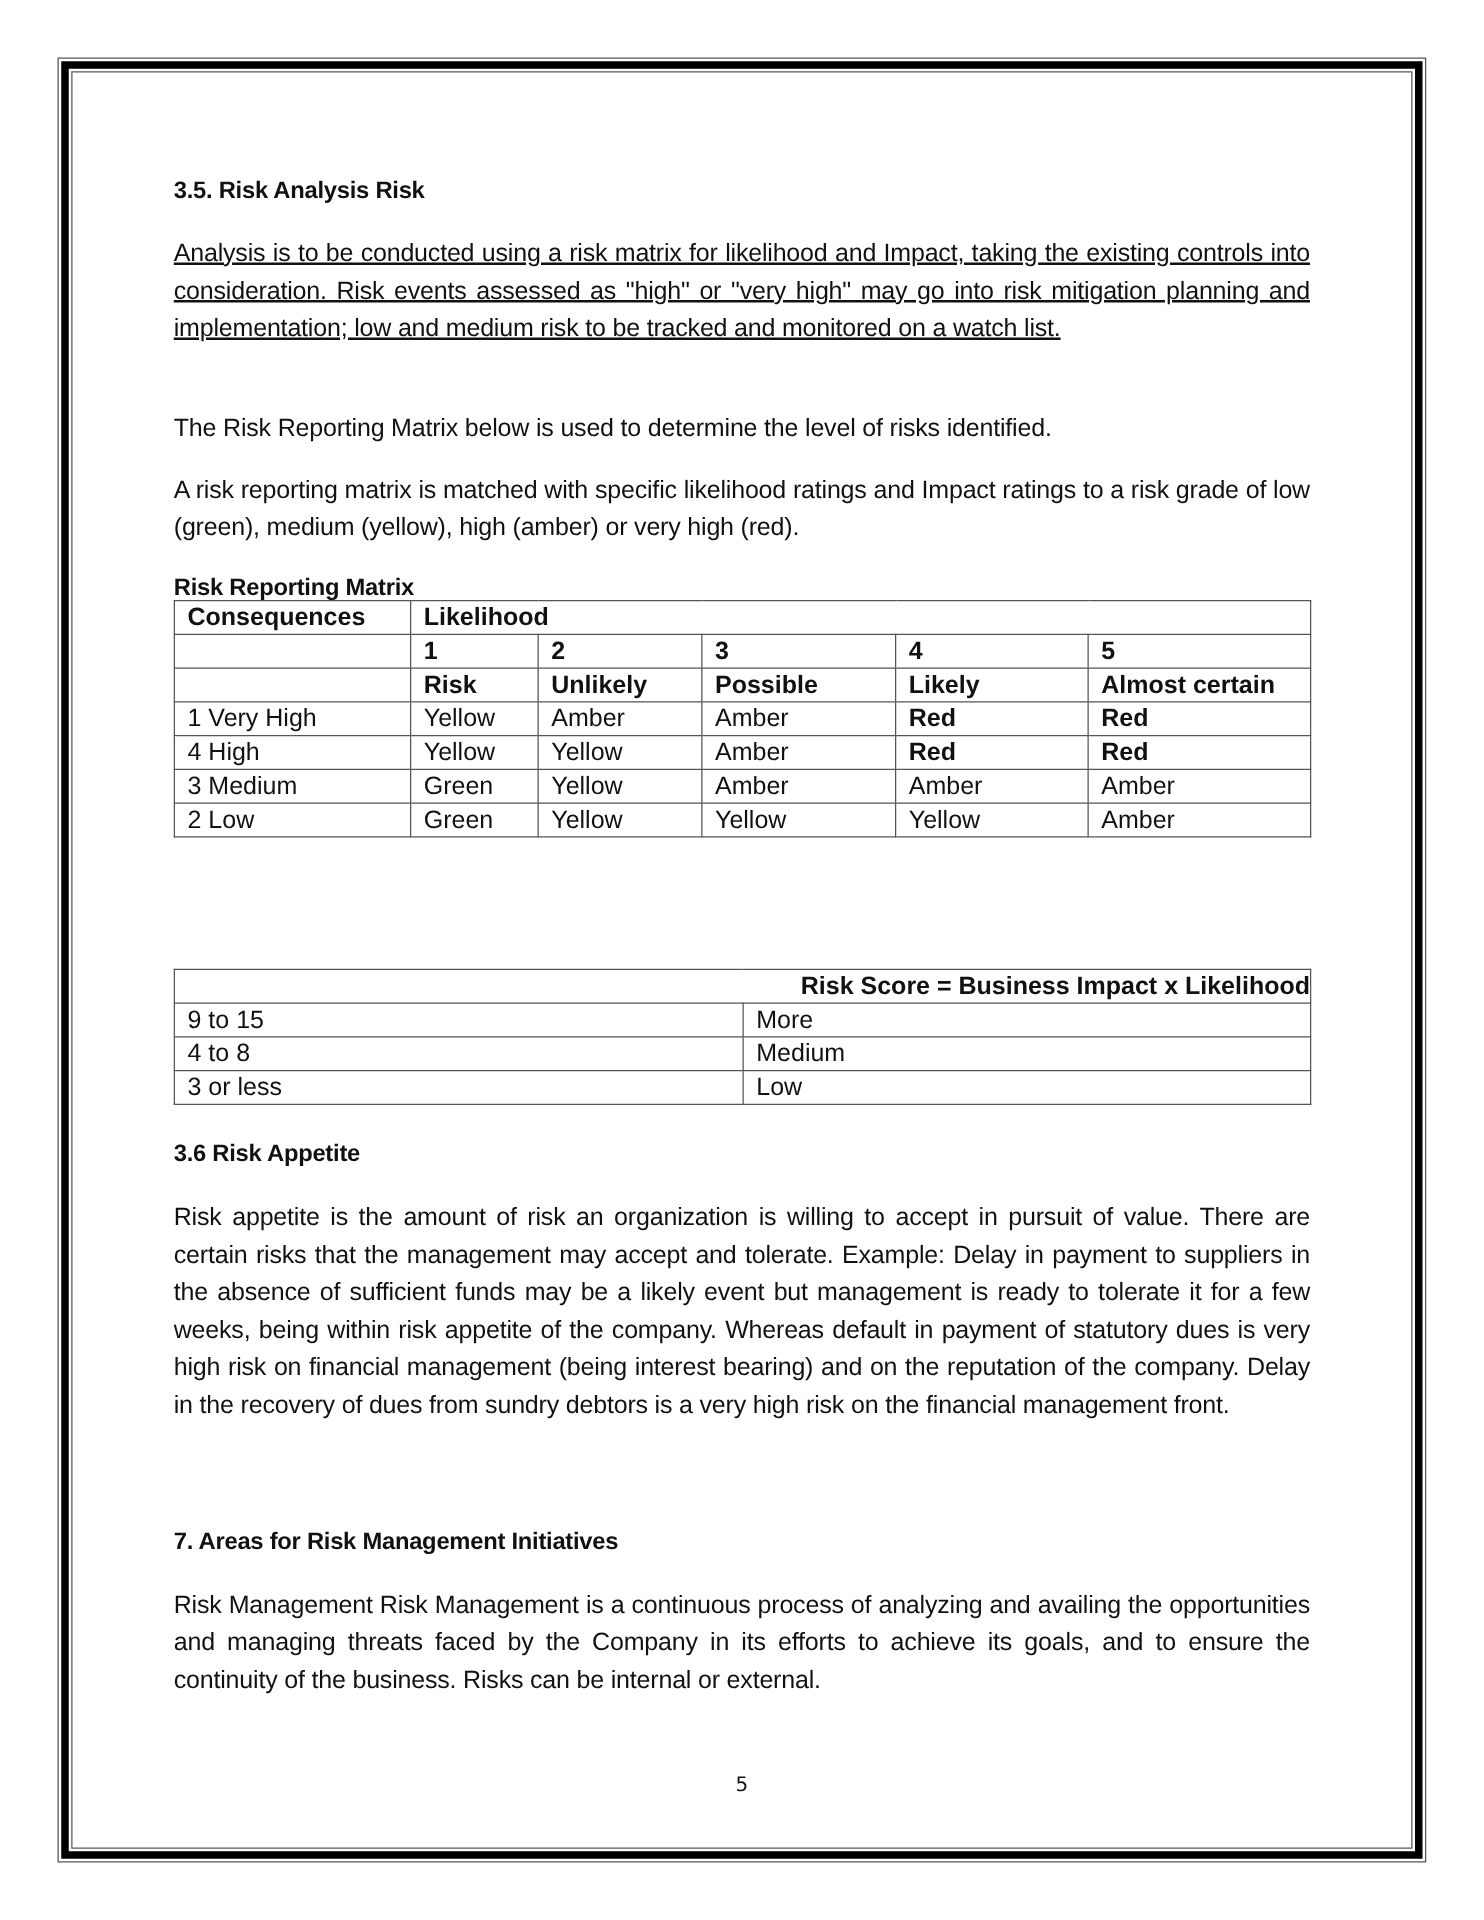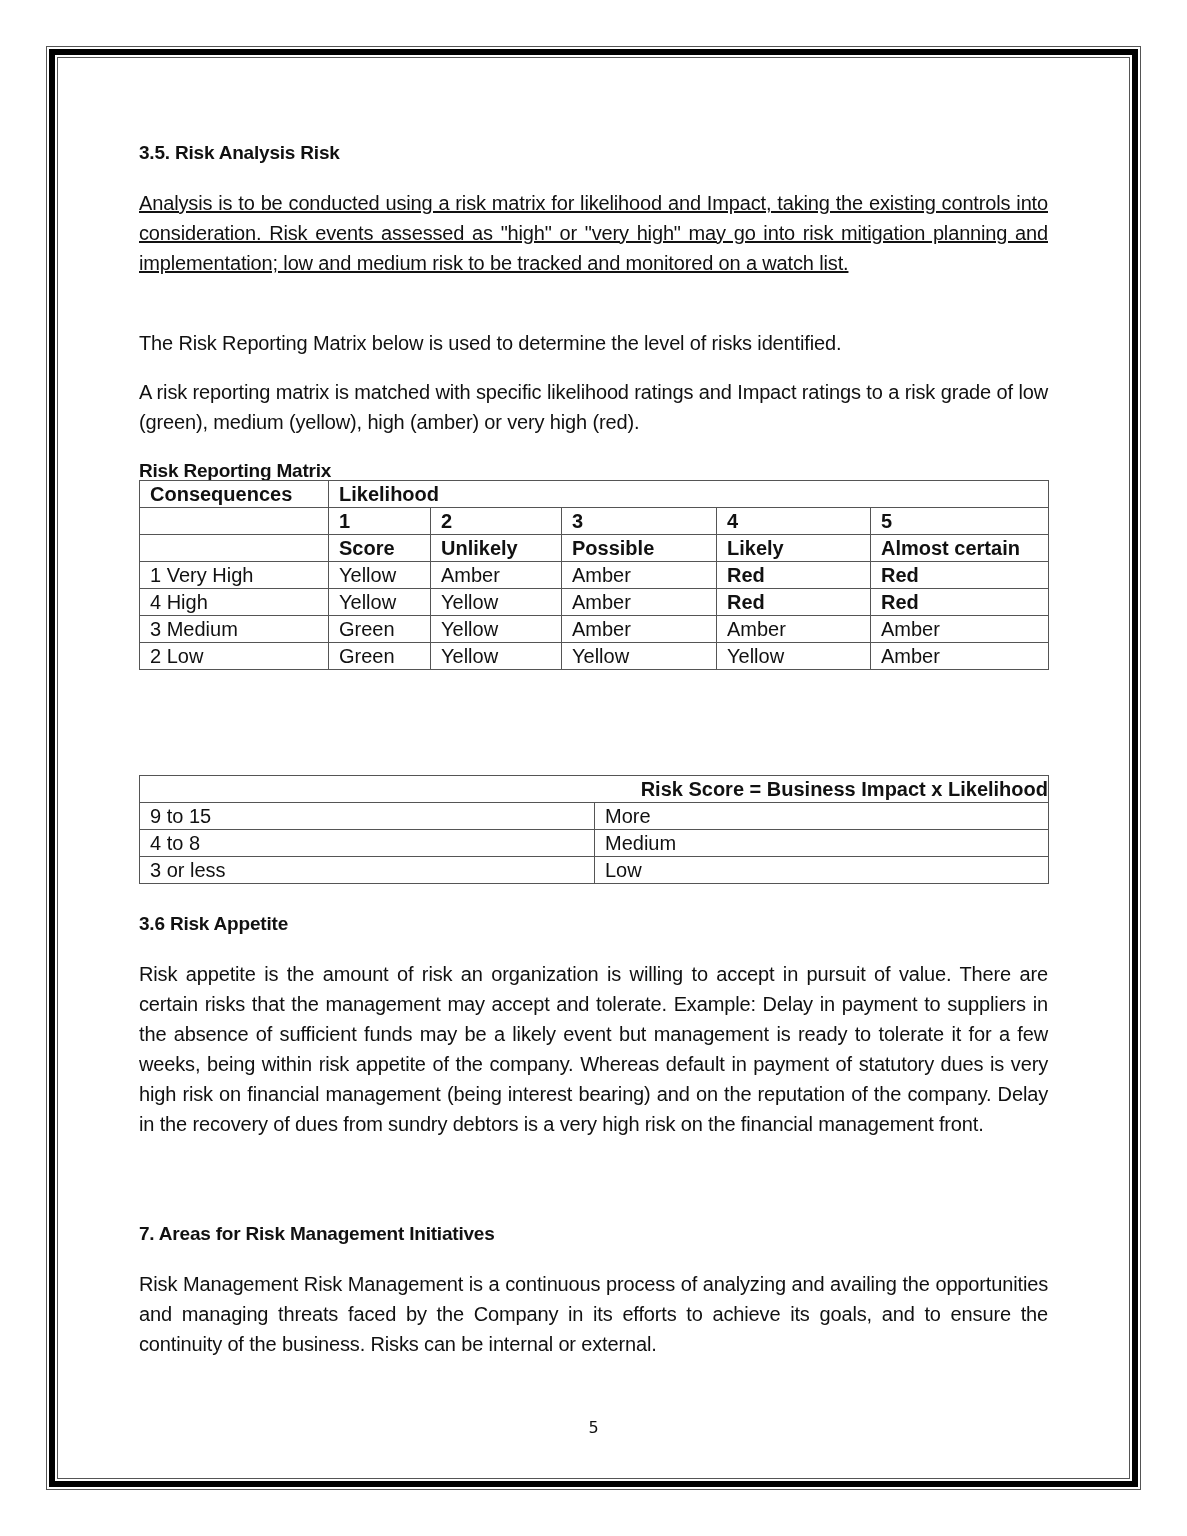--- a/index.html
+++ b/index.html
@@ -128,21 +128,21 @@
     <tr>
       <td></td>
       <td class="b">1</td>
       <td class="b">2</td>
       <td class="b">3</td>
       <td class="b">4</td>
       <td class="b">5</td>
     </tr>
     <tr>
       <td></td>
-      <td class="b">Score</td>
+      <td class="b">Risk</td>
       <td class="b">Unlikely</td>
       <td class="b">Possible</td>
       <td class="b">Likely</td>
       <td class="b">Almost certain</td>
     </tr>
     <tr>
       <td>1 Very High</td>
       <td>Yellow</td>
       <td>Amber</td>
       <td>Amber</td>

